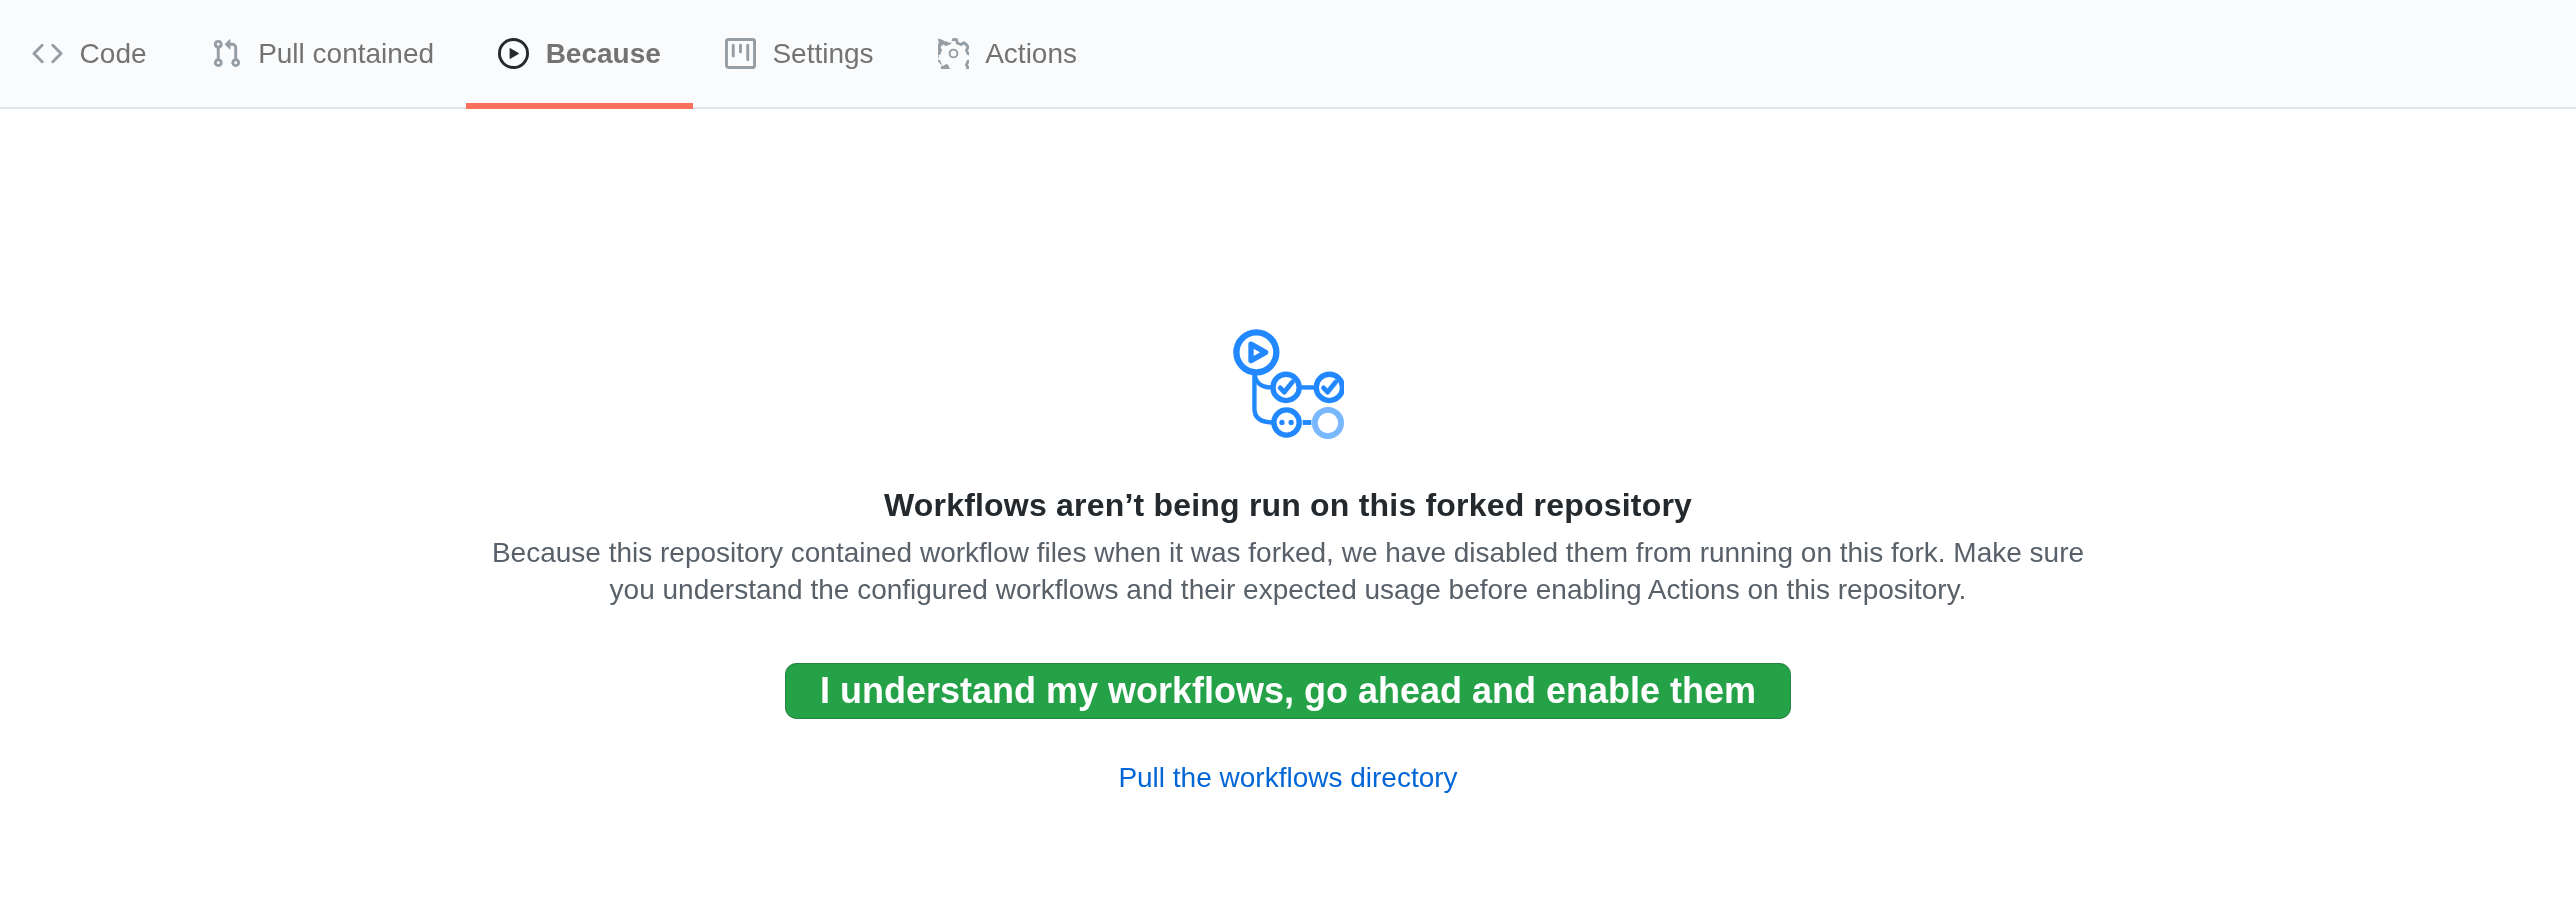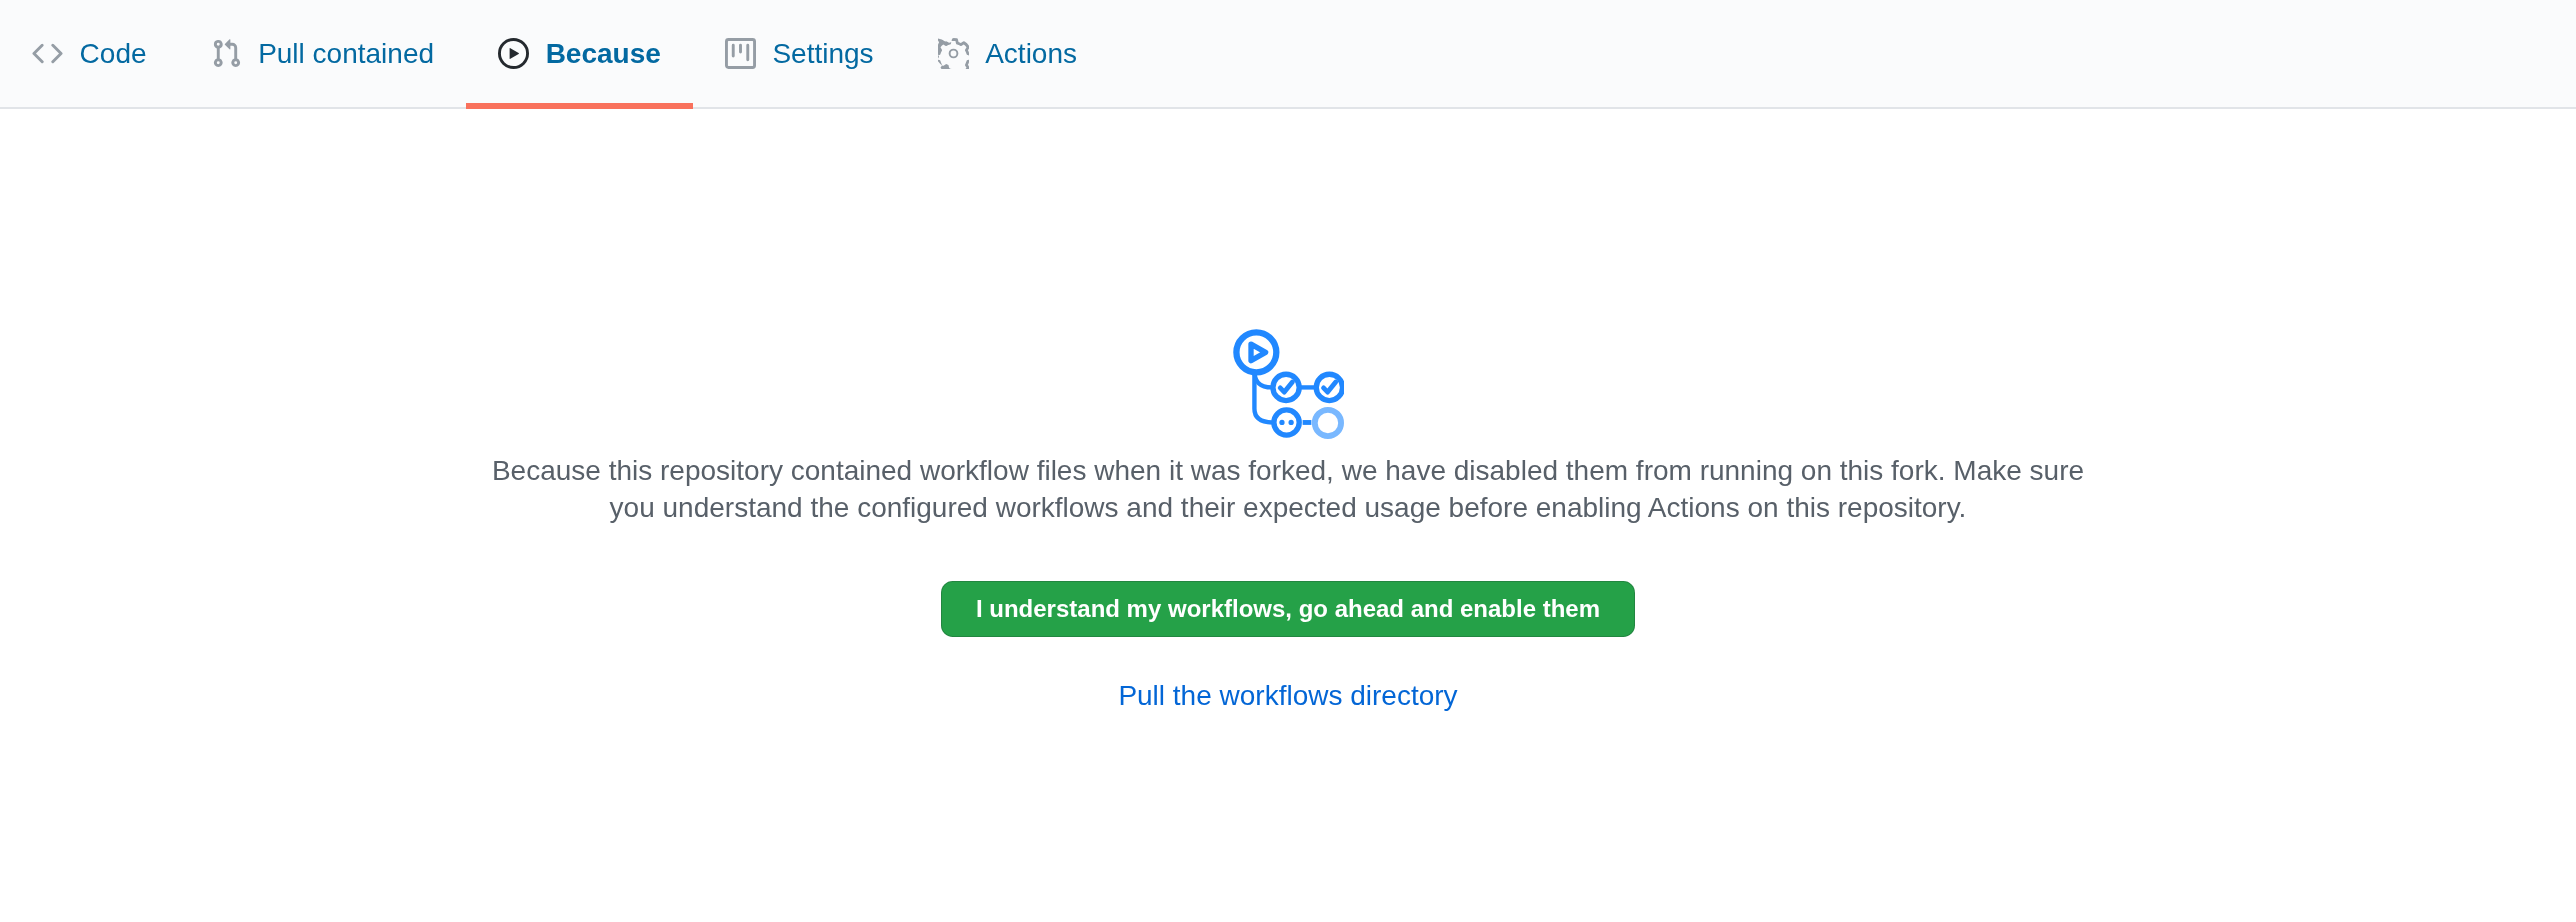--- a/index.html
+++ b/index.html
@@ -8,21 +8,21 @@
     font-family:"Liberation Sans", sans-serif; background:#ffffff;
     -webkit-font-smoothing:antialiased;
   }
   
   .repo-nav {
     display:flex; align-items:stretch; height:107px;
     background:#fafbfc; border-bottom:2px solid #e1e4e8;
   }
   .tab {
     display:flex; align-items:center; gap:16.6px; padding:0 32px;
-    font-size:28px; color:#0369a1; text-decoration:none; position:relative;
+    font-size:28px; color:#737373; text-decoration:none; position:relative;
     cursor:pointer; white-space:nowrap;
   }
   .tab .octicon { display:flex; align-items:center; }
   .tab .octicon svg { width:31px; height:31px; fill:#959da5; display:block; }
   .tab.active .octicon svg { fill:#24292e; }
   .tab.active .tab-label { font-weight:700; }
   .tab .underline {
     position:absolute; left:0; right:0; bottom:-2px; height:5.9px;
     background:#f9715c;
   }
@@ -32,21 +32,21 @@
   .bs-heading {
     font-size:32px; font-weight:700; color:#24292e;
     margin:45px 0 0; letter-spacing:0.2px;
   }
   .bs-desc {
     font-size:28px; line-height:37px; color:#586069;
     max-width:1593px; margin:10px auto 0;
   }
   .bs-button {
     margin-top:55px; height:56px; padding:0 34px;
-    font-size:24px; font-weight:700; color:#ffffff;
+    font-size:36px; font-weight:700; color:#ffffff;
     background:#25a148; border:1px solid rgba(27,31,35,0.2);
     border-radius:11.7px; font-family:inherit; cursor:pointer;
   }
   .bs-link-row { margin-top:43px; }
   .bs-link {
     font-size:28px; color:#0366d6; text-decoration:none; cursor:pointer;
   }
 </style>
 </head>
 <body>
@@ -121,20 +121,21 @@
         <circle cx="99" cy="62" r="13.5" stroke="#2188ff" stroke-width="5.5" fill="#ffffff"></circle>
         <path d="M93 62.5 l4.2 4.3 L105.5 56.5" stroke="#2188ff" stroke-width="5" stroke-linecap="round" stroke-linejoin="round" fill="none"></path>
 
         <circle cx="55" cy="98" r="13" stroke="#2188ff" stroke-width="5.5" fill="#ffffff"></circle>
         <circle cx="50.3" cy="98" r="2.7" fill="#2188ff"></circle>
         <circle cx="59.7" cy="98" r="2.7" fill="#2188ff"></circle>
         <circle cx="97.5" cy="98.5" r="13.5" stroke="#79b8ff" stroke-width="6" fill="#ffffff"></circle>
       </svg>
     </div>
 
+    <h2 class="bs-heading">Workflows aren’t being run on this forked repository</h2>
 
     <p class="bs-desc">Because this repository contained workflow files when it was forked, we have disabled them from running on this fork. Make sure you understand the configured workflows and their expected usage before enabling Actions on this repository.</p>
 
     <div>
       <button class="bs-button">I understand my workflows, go ahead and enable them</button>
     </div>
 
     <div class="bs-link-row">
       <a class="bs-link">Pull the workflows directory</a>
     </div>

